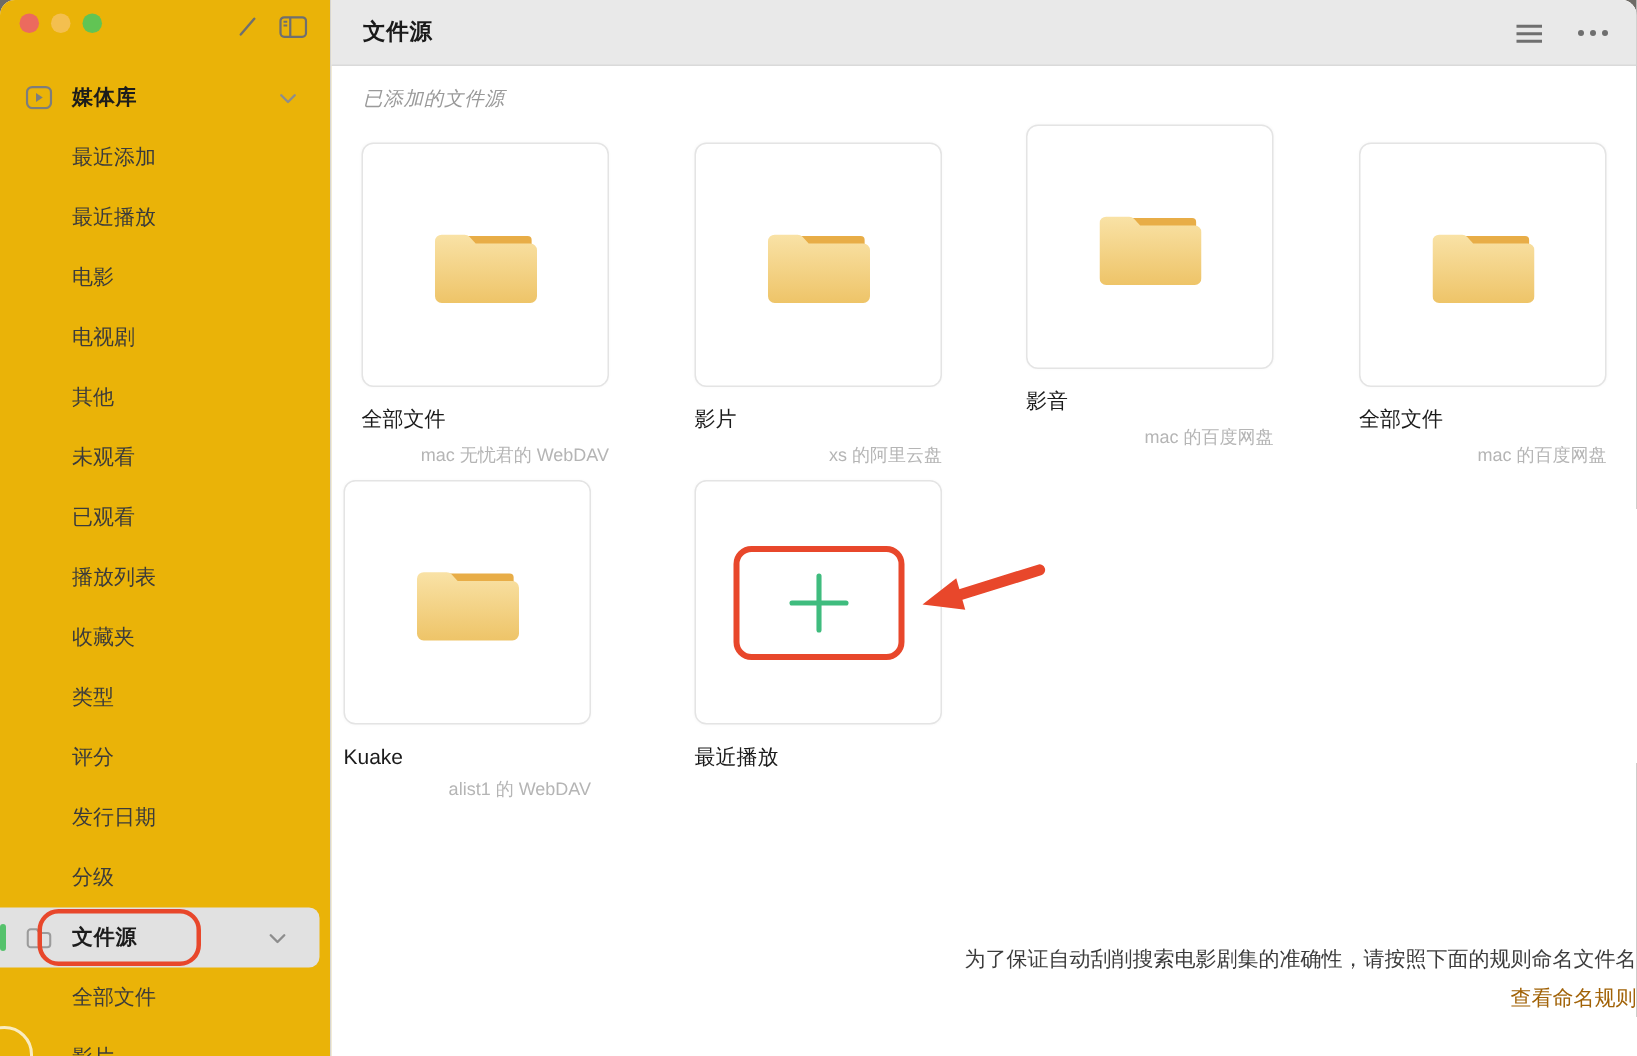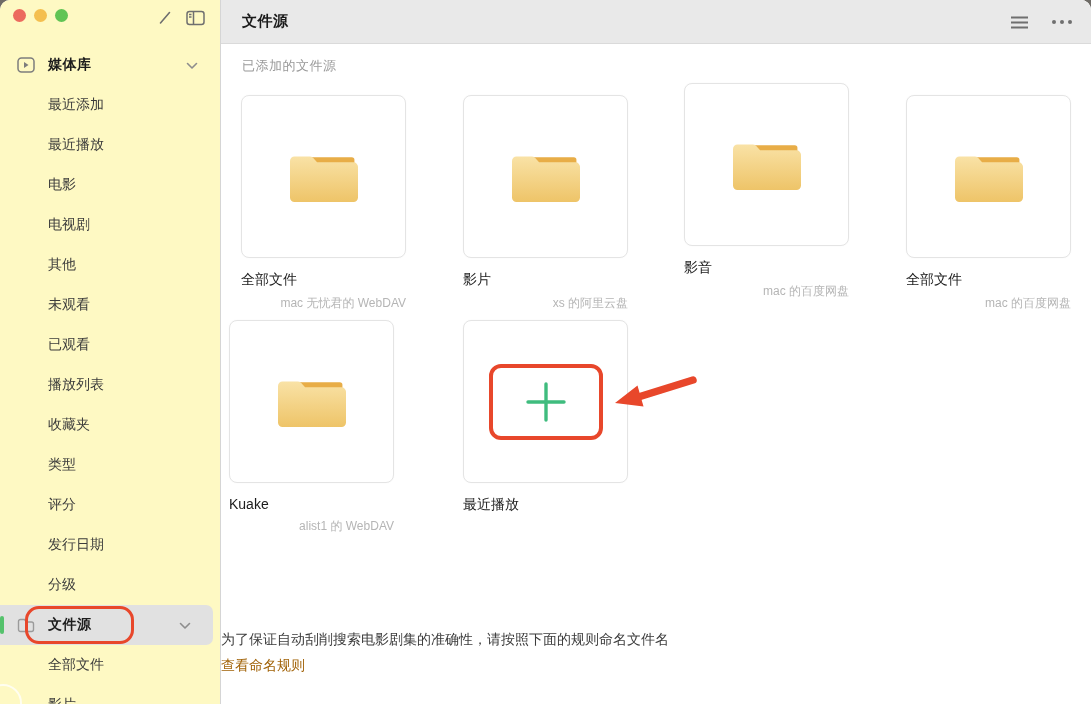--- a/index.html
+++ b/index.html
@@ -9,21 +9,21 @@
     background:#6e6b66;
     overflow:hidden;
   }
   .window {
     position:relative; width:1091px; height:704px;
     border-radius:10px 10px 0 0; overflow:hidden;
     display:flex; background:#fff;
   }
   
   .sidebar {
-    width:221px; height:100%; background:#fef9c3;
+    width:221px; height:100%; background:#eab308;
     border-right:1px solid #d5d5d5; position:relative; flex:0 0 221px;
   }
   .titlebar { position:relative; height:45px; }
   .traffic { position:absolute; left:13px; top:9px; display:flex; gap:8px; }
   .tl { width:13px; height:13px; border-radius:50%; display:inline-block; }
   .tl.red    { background:#ec6a5e; }
   .tl.yellow { background:#f4bf4f; }
   .tl.green  { background:#61c454; }
   .tb-icons { position:absolute; right:15px; top:10px; display:flex; gap:13px; align-items:center; }
   .nav { display:flex; flex-direction:column; }
@@ -50,36 +50,36 @@
   }
   
   .main { position:relative; flex:1; height:100%; background:#fff; }
   .main-header {
     position:absolute; left:0; top:0; right:0; height:44px;
     background:#e9e9e9; border-bottom:1px solid #dadada;
     display:flex; align-items:center;
   }
   .page-title { font-size:15px; font-weight:700; color:#1a1a1a; margin-left:21px; letter-spacing:.5px; }
   .header-icons { position:absolute; right:18px; top:0; height:44px; display:flex; align-items:center; gap:22px; }
-  .section-title { position:absolute; left:21px; top:57px; font-size:13px; color:#9a9a9a; letter-spacing:.5px; }
+  .section-title { position:absolute; left:21px; top:57px; font-size:13px; color:#9a9a9a; letter-spacing:.5px;font-style:italic; }
   .card-block { position:absolute; width:165px; }
   .card {
     width:165px; height:163px; background:#fff;
     border:1px solid #e4e4e4; border-radius:8px;
     display:flex; align-items:center; justify-content:center;
     box-shadow:0 0 2px rgba(0,0,0,.03);
   }
   .card-title { margin-top:13px; font-size:14px; font-weight:500; color:#1b1b1b; }
   .card-sub { margin-top:6px; font-size:12px; color:#b5b5b5;text-align:right; }
   .add-ring {
     width:114px; height:76px; border:4px solid #e8472b; border-radius:12px;
     display:flex; align-items:center; justify-content:center;
   }
   .arrow-svg { position:absolute; left:388px; top:372px; pointer-events:none; }
-  .hint-wrap { position:absolute; left:0; right:0; top:631px; text-align:left; }
+  .hint-wrap { position:absolute; left:0; right:0; top:631px; text-align:right; }
   .hint-text { font-size:14px; color:#3c3c3c; }
   .hint-link { display:inline-block; margin-top:8px; font-size:14px; color:#a16207; cursor:pointer; }
 </style>
 </head>
 <body>
 
 <div class="window">
 
   <aside class="sidebar">
     <div class="titlebar">

